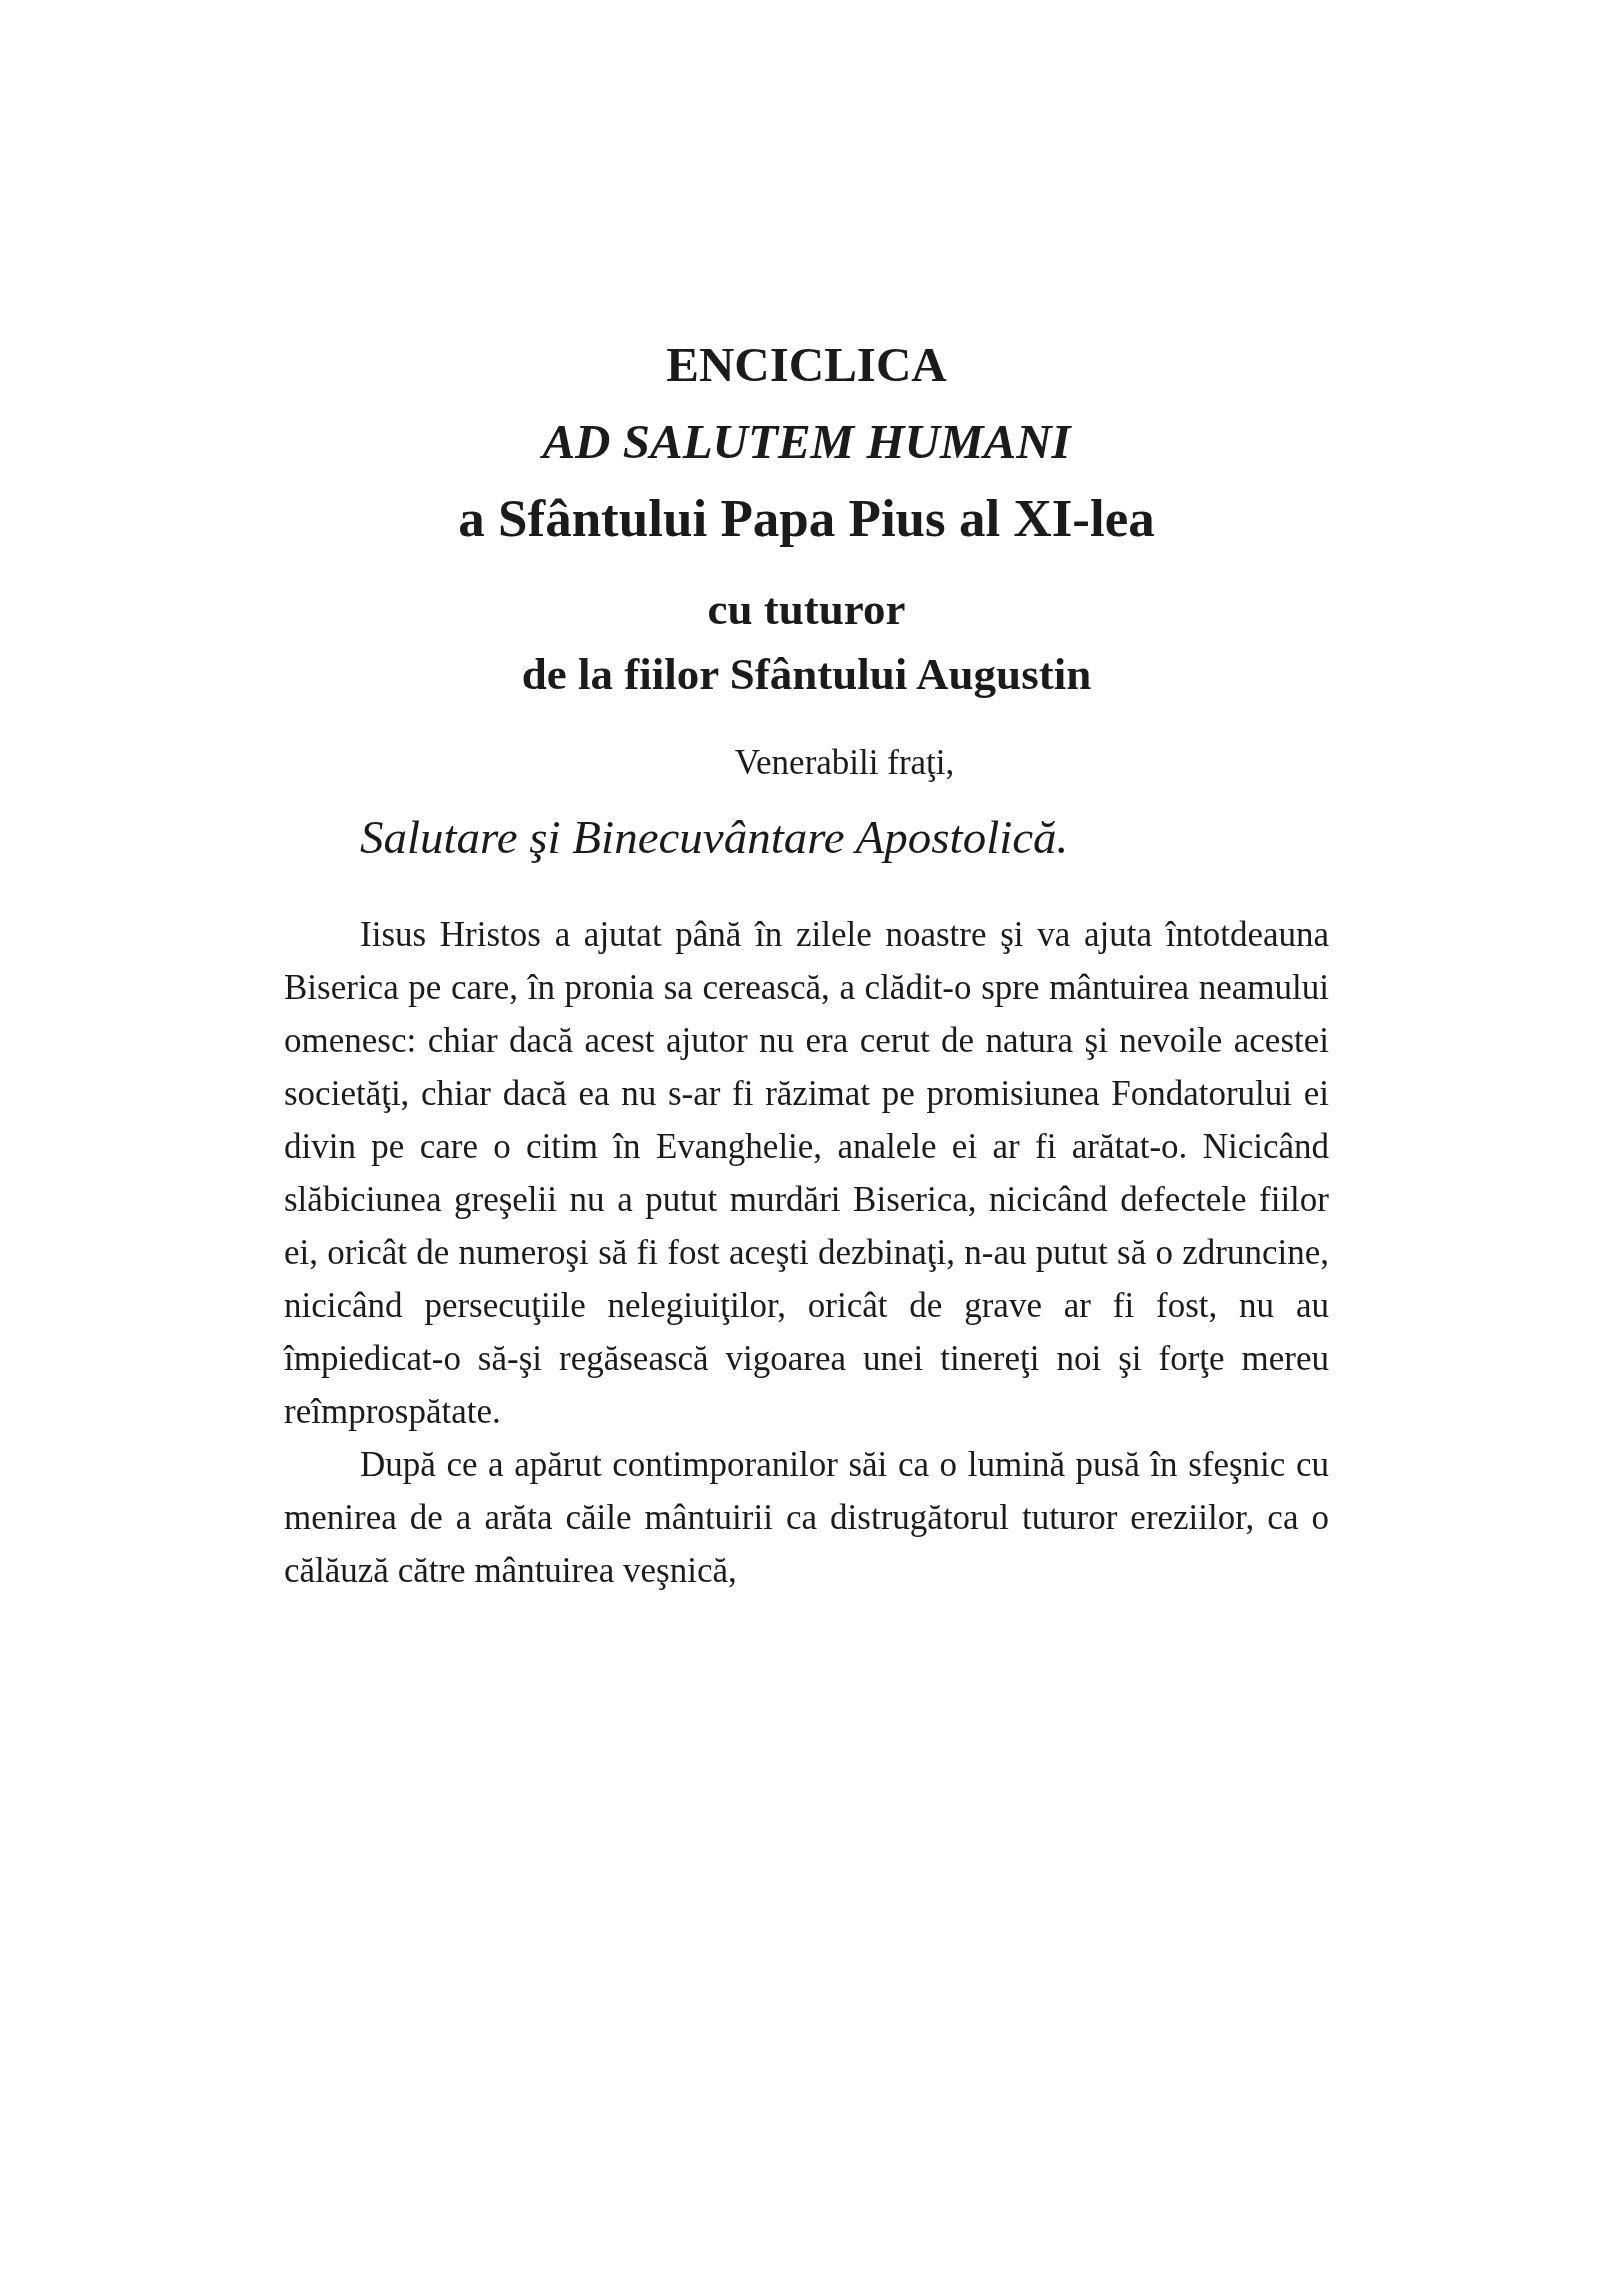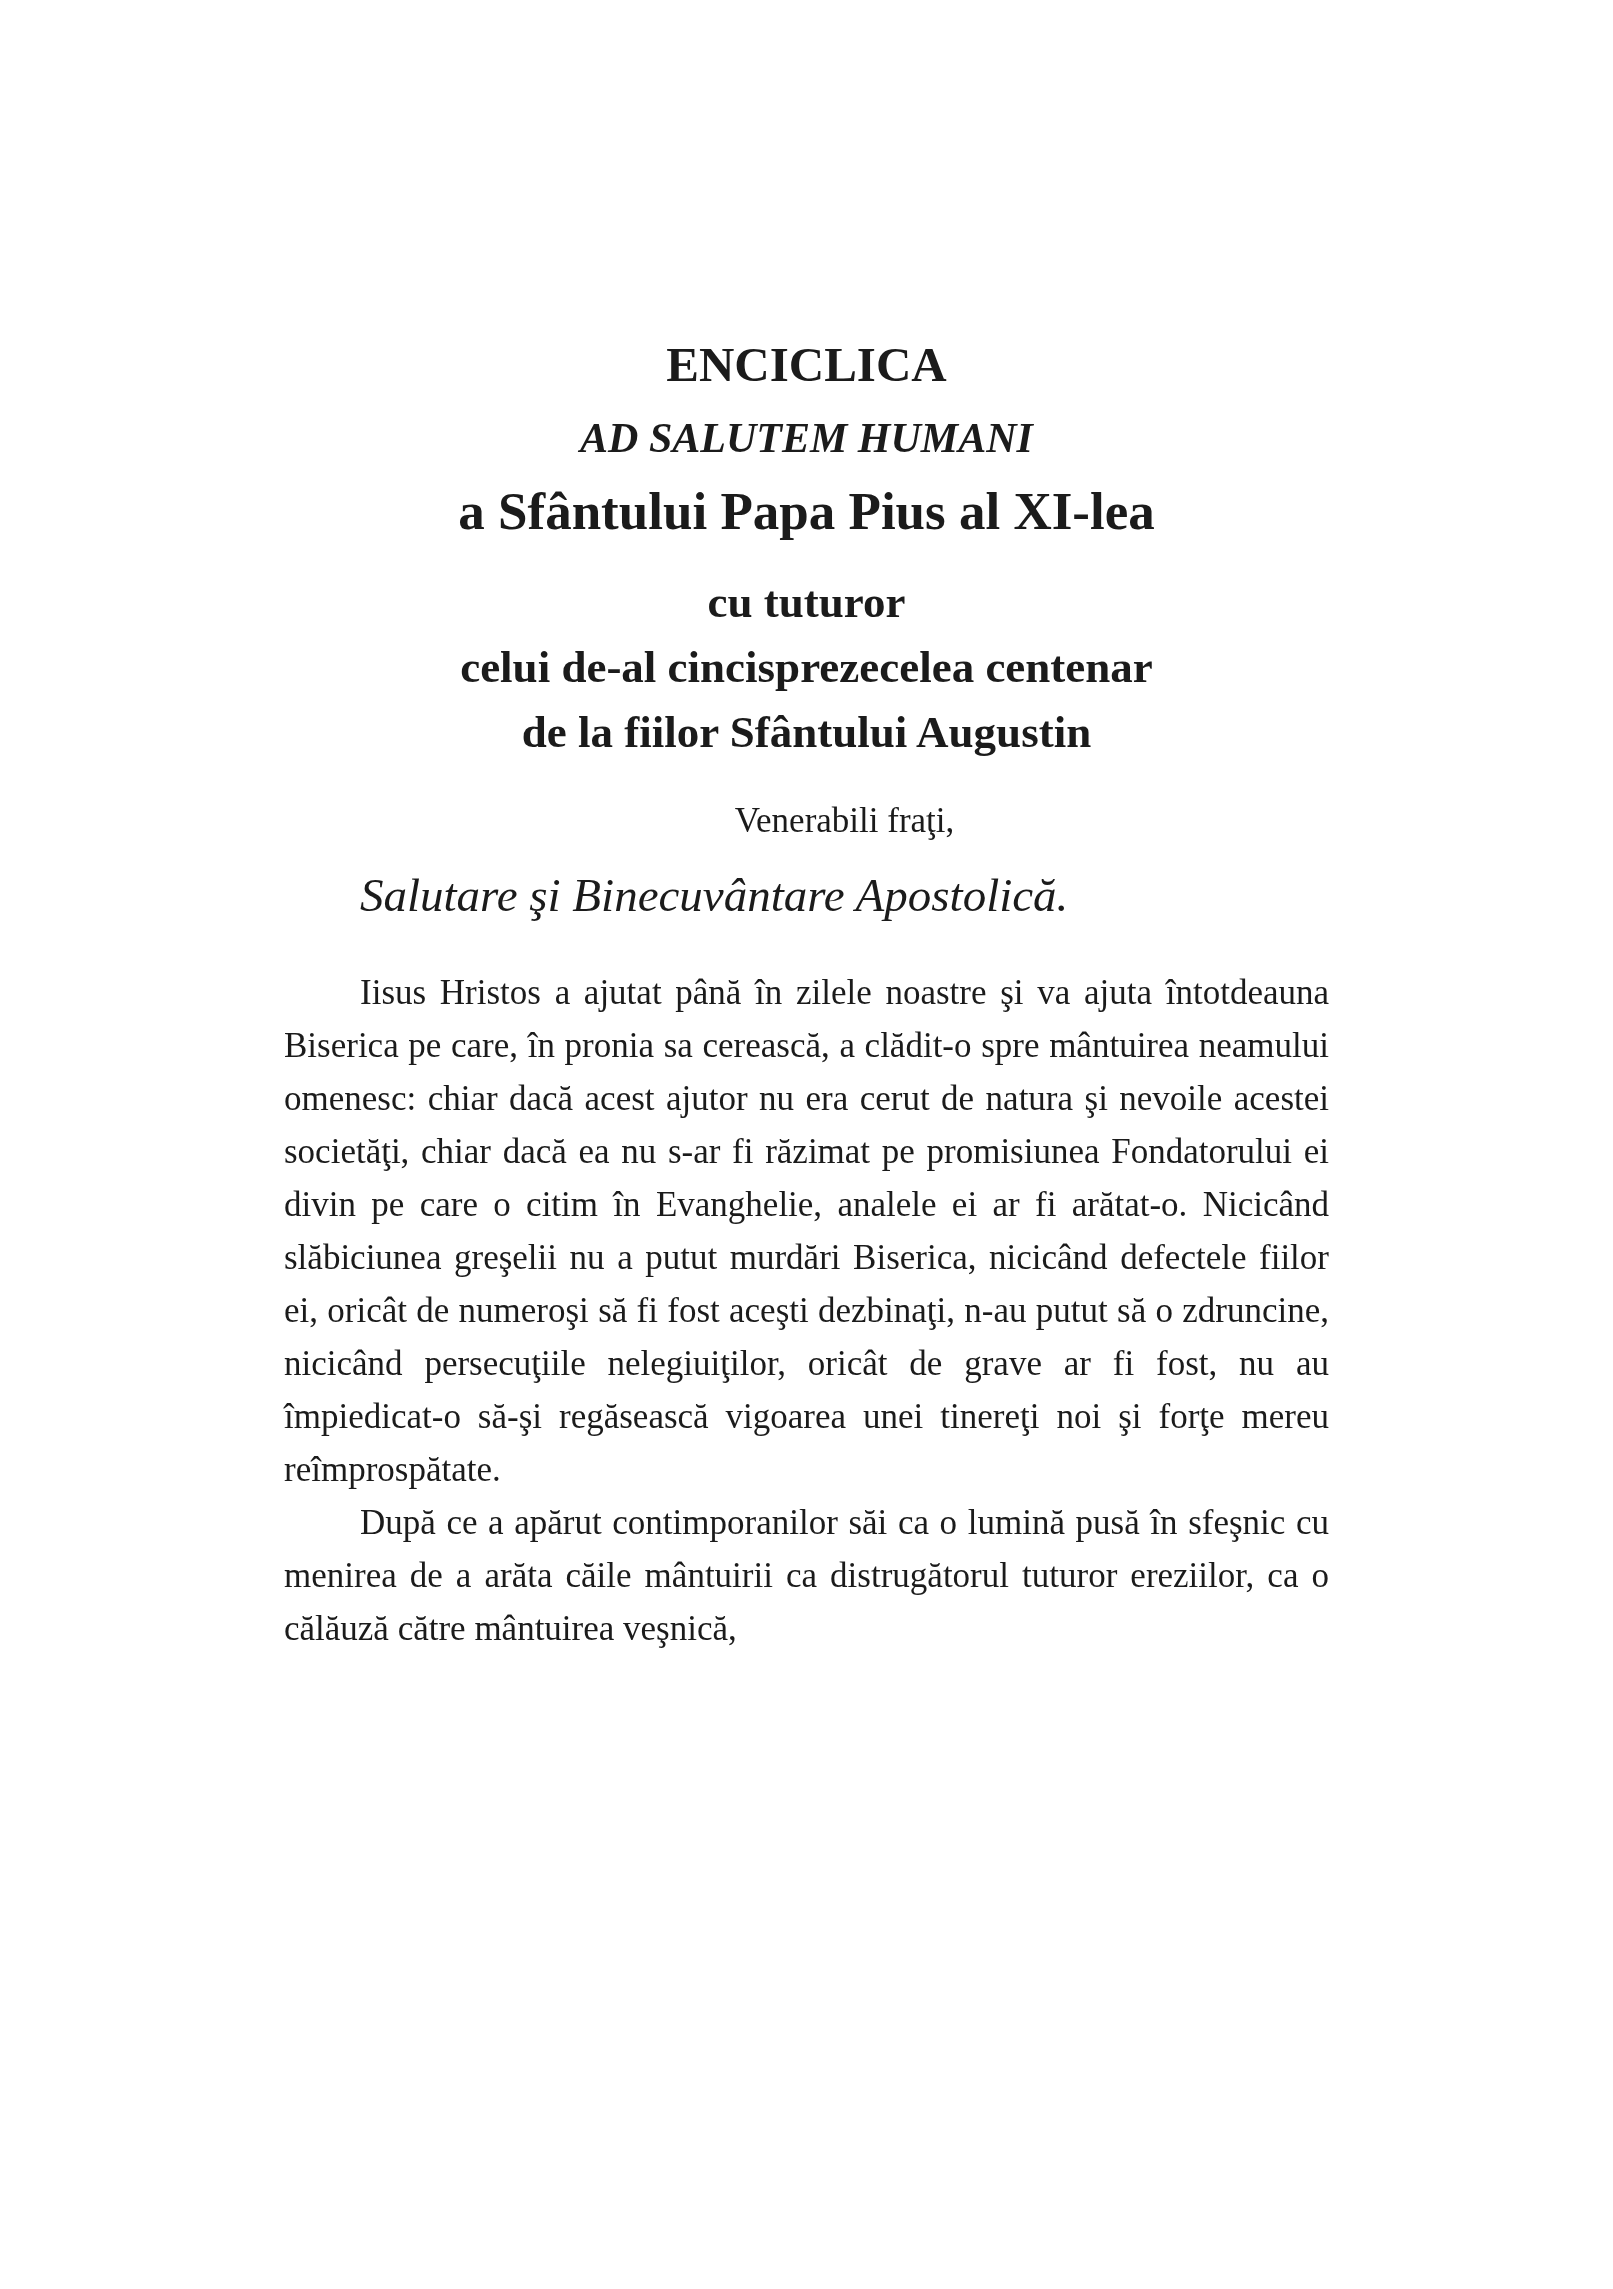--- a/index.html
+++ b/index.html
@@ -24,21 +24,21 @@
     top: 0;
     width: 1045px;
   }
   .title-block {
     margin-top: 340px;
     text-align: center;
     font-weight: 700;
   }
   .title-line { line-height: 1.0; }
   .t-enciclica { font-size: 49px; margin-bottom: 28px; }
-  .t-latin    { font-size: 42px; font-style: italic; margin-bottom: 26px; }
+  .t-latin    { font-size: 49px; font-style: italic; margin-bottom: 26px; }
   .t-pope     { font-size: 53px; margin-bottom: 42px; }
   .t-sub      { font-size: 45px; margin-bottom: 20px; }
   .address-block {
     margin-top: 107px;
     margin-left: 76px;
     width: 888px;
     font-size: 35px;
     line-height: 53px;
   }
   .greeting {
@@ -70,21 +70,20 @@
 <body>
 
 <div class="page">
   <div class="content">
 
     <div class="title-block">
       <div class="title-line t-enciclica">ENCICLICA</div>
       <div class="title-line t-latin">AD SALUTEM HUMANI</div>
       <div class="title-line t-pope">a Sfântului Papa Pius al XI-lea</div>
       <div class="title-line t-sub">cu tuturor</div>
-      <div class="title-line t-sub">celui de-al cincisprezecelea centenar</div>
       <div class="title-line t-sub">de la fiilor Sfântului Augustin</div>
     </div>
 
 
     <div class="greeting">Venerabili fraţi,</div>
 
     <div class="blessing">Salutare şi Binecuvântare Apostolică.</div>
 
     <div class="body-text">
       <p>Iisus Hristos a ajutat până în zilele noastre şi va ajuta întotdeauna Biserica pe care, în pronia sa cerească, a clădit-o spre mântuirea neamului omenesc: chiar dacă acest ajutor nu era cerut de natura şi nevoile acestei societăţi, chiar dacă ea nu s-ar fi răzimat pe promisiunea Fondatorului ei divin pe care o citim în Evanghelie, analele ei ar fi arătat-o. Nicicând slăbiciunea greşelii nu a putut murdări Biserica, nicicând defectele fiilor ei, oricât de numeroşi să fi fost aceşti dezbinaţi, n-au putut să o zdruncine, nicicând persecuţiile nelegiuiţilor, oricât de grave ar fi fost, nu au împiedicat-o să-şi regăsească vigoarea unei tinereţi noi şi forţe mereu reîmprospătate.</p>

